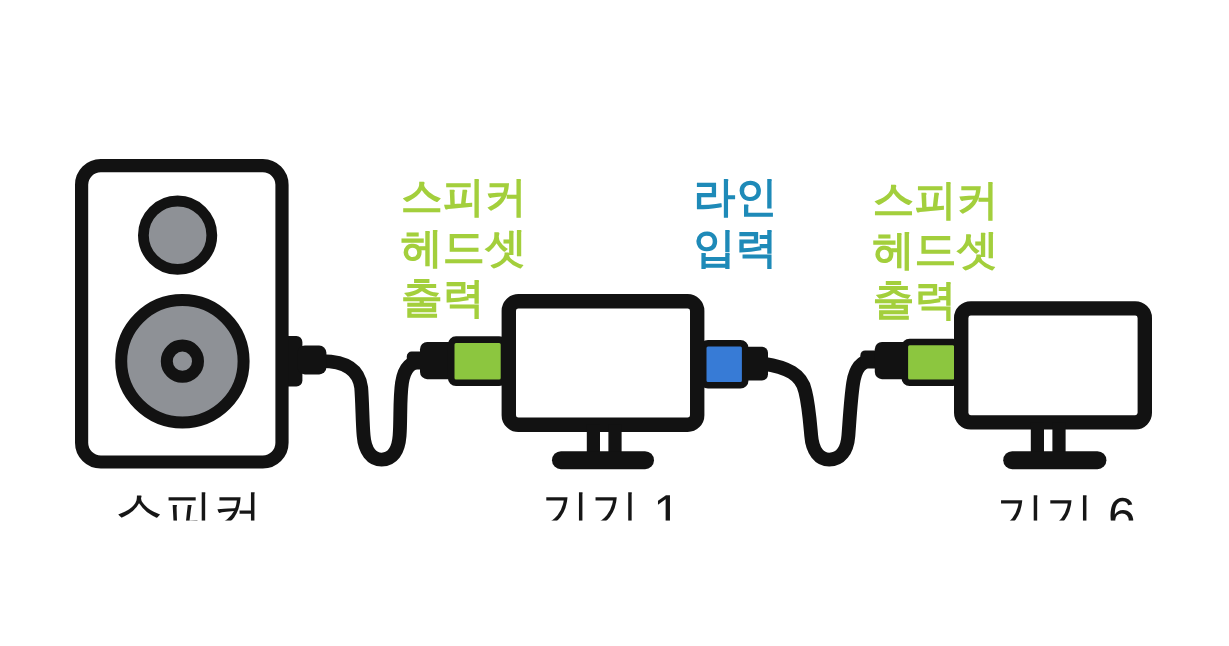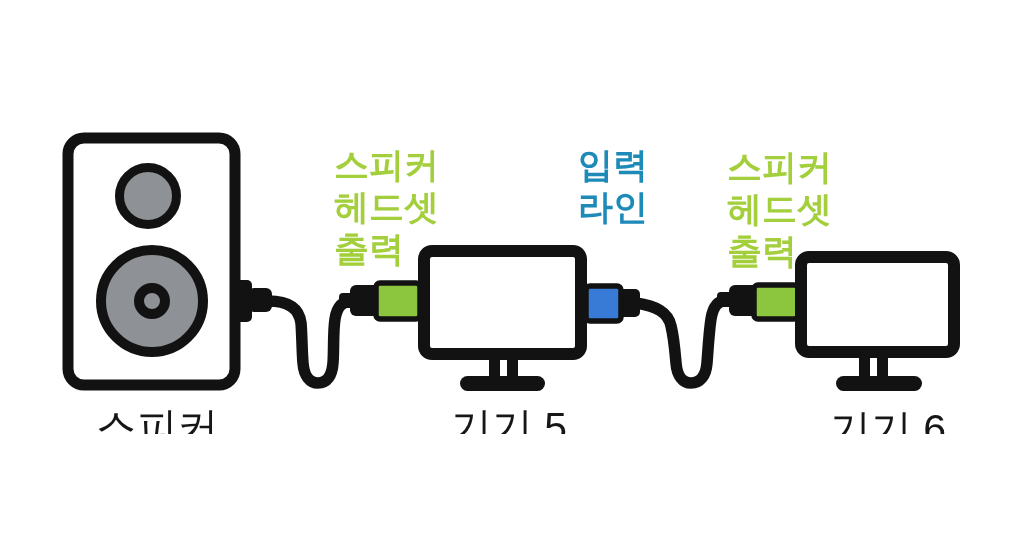--- a/index.html
+++ b/index.html
@@ -103,27 +103,27 @@
     <rect class="stand" x="836" y="376" width="86" height="15" rx="7.5"></rect>
   </svg>
 
   <div class="port-label green" style="left:334px; top:144px;">
     <div>스피커</div>
     <div>헤드셋</div>
     <div>출력</div>
   </div>
 
   <div class="port-label blue" style="left:578px; top:144px;">
+    <div>라인</div>
     <div>입력</div>
-    <div>라인</div>
   </div>
 
   <div class="port-label green" style="left:727px; top:146px;">
     <div>스피커</div>
     <div>헤드셋</div>
     <div>출력</div>
   </div>
 
   <div class="device-label" style="left:87px; top:400px;">스피커</div>
-  <div class="device-label" style="left:439px; top:400px;">기기 5</div>
+  <div class="device-label" style="left:439px; top:400px;">기기 1</div>
   <div class="device-label" style="left:818px; top:402px;">기기 6</div>
 
 </div>
 
 </body></html>

